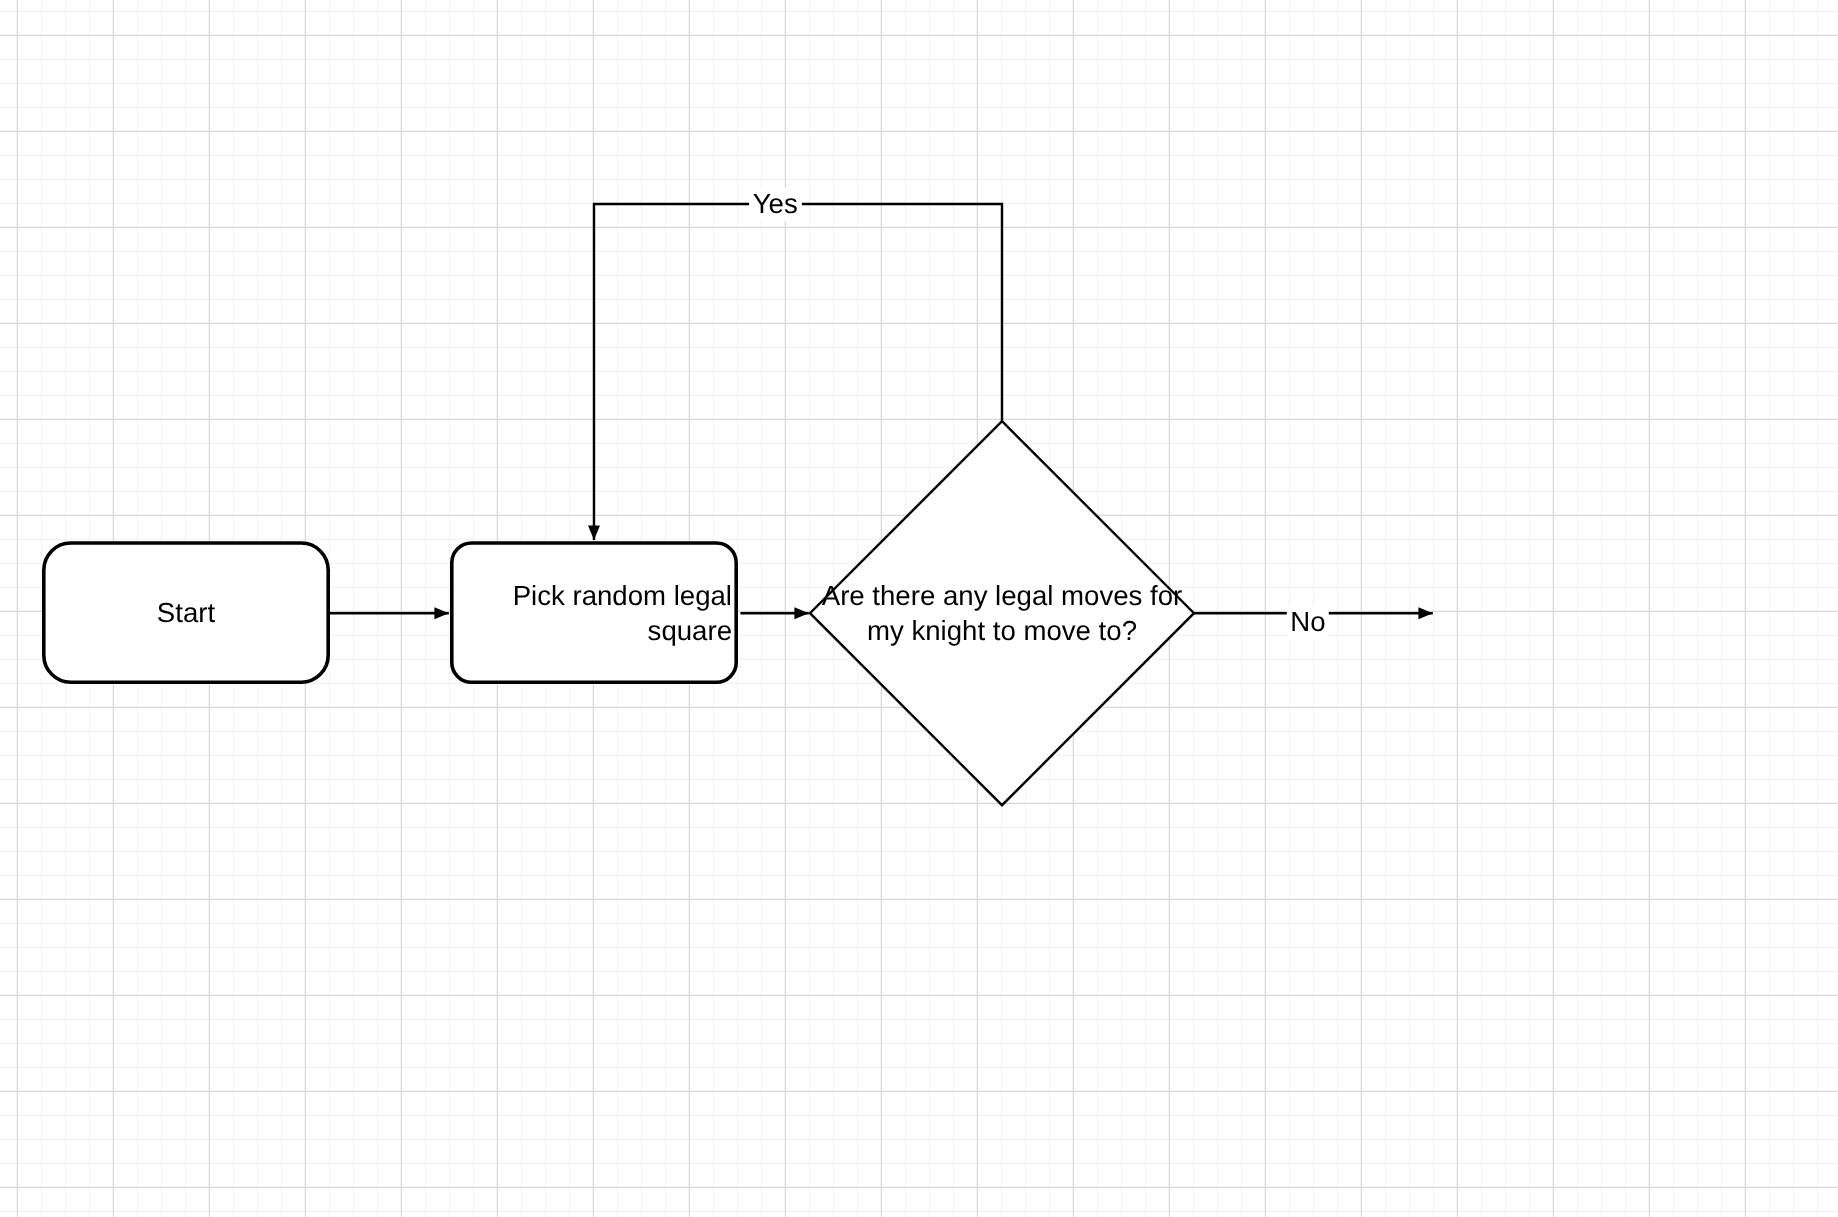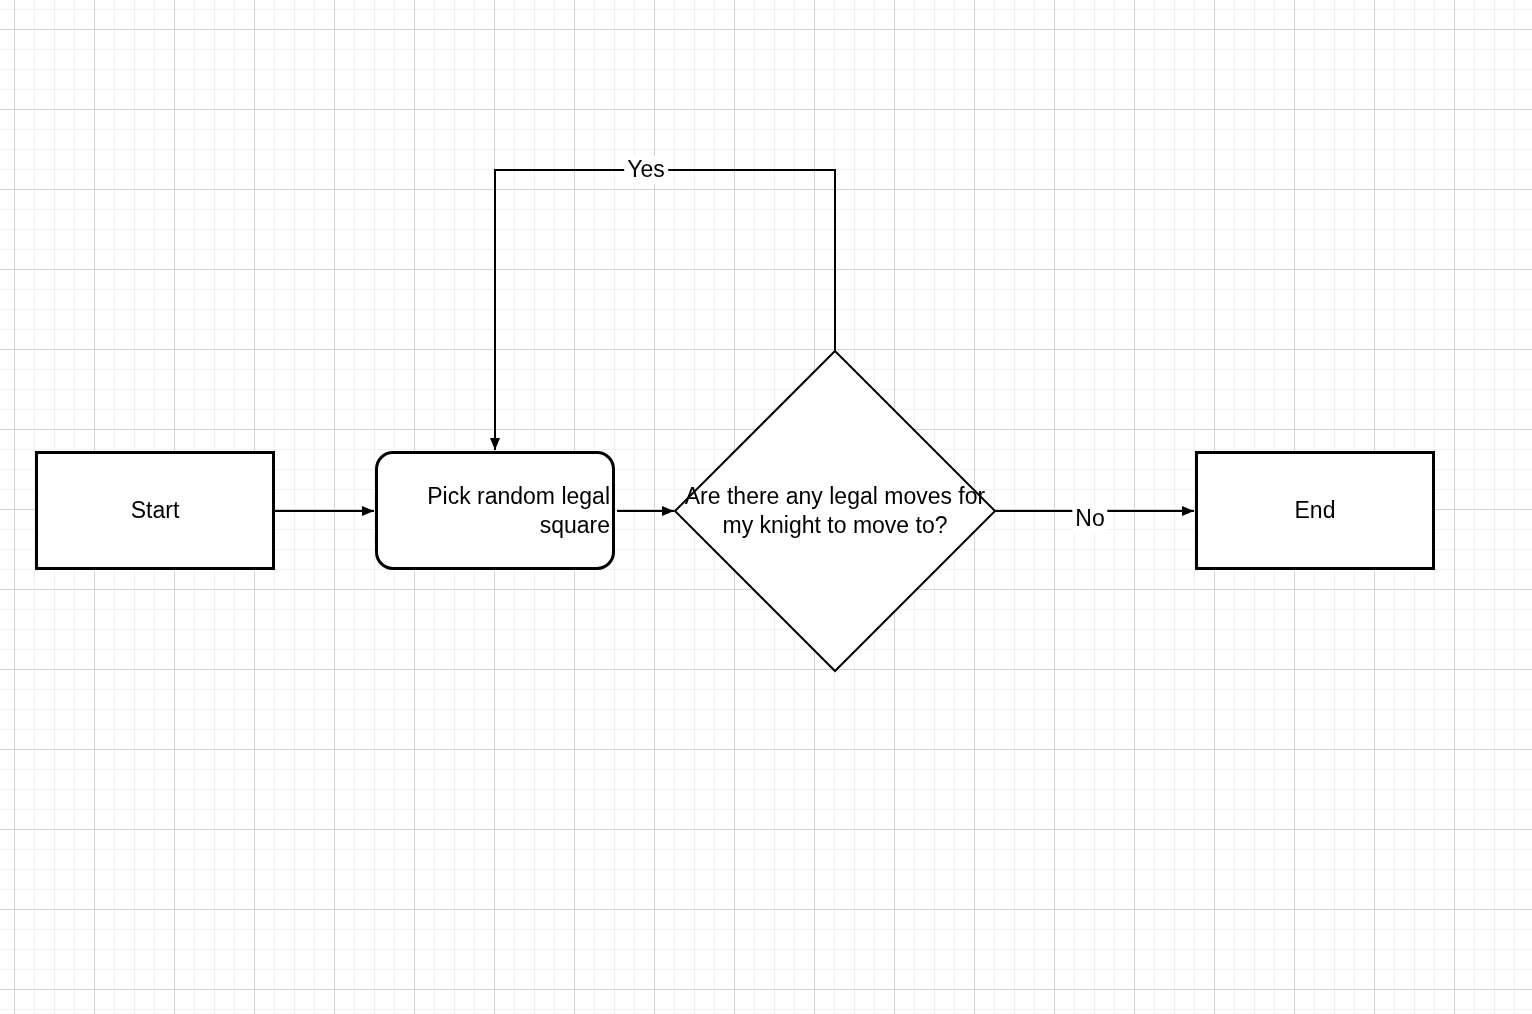--- a/index.html
+++ b/index.html
@@ -84,31 +84,28 @@
     </defs>
 
     <path class="edge" d="M 275 511 L 374 511" marker-end="url(#arrowhead)"></path>
     <path class="edge" d="M 617 511 L 674 511" marker-end="url(#arrowhead)"></path>
     <path class="edge" d="M 995 511 L 1194 511" marker-end="url(#arrowhead)"></path>
     <path class="edge" d="M 835 351 L 835 170 L 495 170 L 495 450" marker-end="url(#arrowhead)"></path>
 
     <polygon points="835,351 995,511 835,671 675,511" fill="#ffffff" stroke="#000000" stroke-width="2"></polygon>
   </svg>
 
-  <div class="node" style="left:35px; top:451px; width:240px; height:119px;">
+  <div class="node" style="left:35px; top:451px; width:240px; height:119px;border-radius:24px;">
     <span>Start</span>
   </div>
 
   <div class="node rounded" style="left:375px; top:451px; width:240px; height:119px;text-align:right;">
     <span>Pick random legal square</span>
   </div>
 
   <div class="diamond-label">Are there any legal moves for my knight to move to?</div>
 
-  <div class="node" style="left:1195px; top:451px; width:240px; height:119px;">
-    <span>End</span>
-  </div>
 
   <div class="edge-label" style="left:646px; top:170px;text-align:center;">Yes</div>
 
   <div class="edge-label" style="left:1090px; top:519px;">No</div>
 
 </div>
 
 </body></html>

